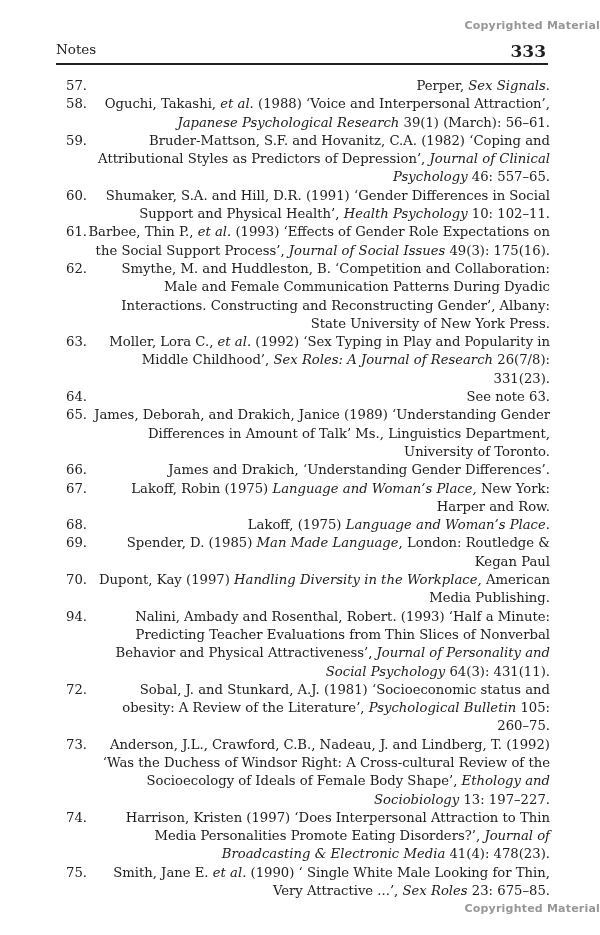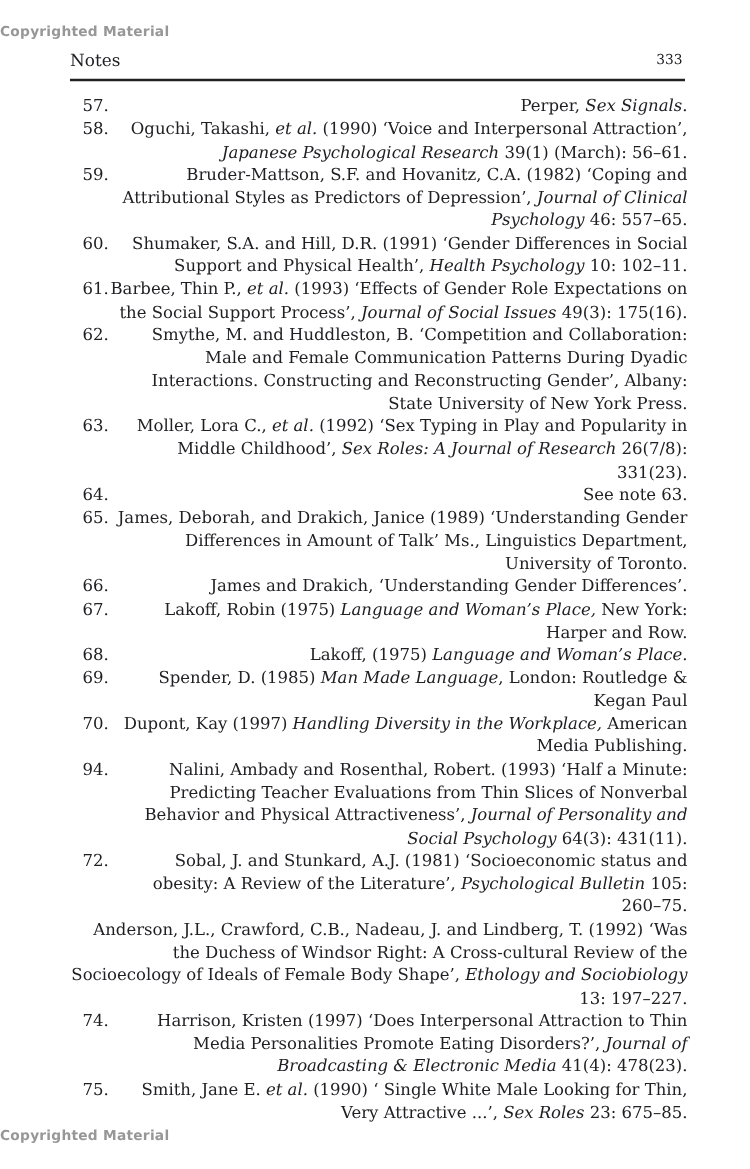--- a/index.html
+++ b/index.html
@@ -7,37 +7,37 @@
     width:600px; height:935px; position:relative;
     background:#ffffff;
     font-family:"DejaVu Serif","Liberation Serif",serif;
     color:#202024;
     overflow:hidden;
   }
   .copyright {
     position:absolute; left:0; width:100%;
     font-family:"DejaVu Sans","Liberation Sans",sans-serif;
     font-weight:bold; font-size:11px; color:#979797;
-    text-align:left; letter-spacing:0.2px;
+    text-align:right; letter-spacing:0.2px;
   }
   .copyright-top { top:19px; }
   .copyright-bottom { top:902px; }
 
   .page-header {
     position:absolute; top:41px; left:56px; right:52px;
     height:22px;
     border-bottom:2px solid #222226;
   }
   .header-title {
     position:absolute; left:0; right:0; top:0;
     text-align:left; font-weight:normal; font-size:13.5px;
   }
   .header-page-number {
     position:absolute; right:2px; top:0;
-    font-weight:normal; font-size:11px;text-align:right;
+    font-weight:bold; font-size:17px;text-align:right;
   }
 
   .notes {
     position:absolute; top:77px; left:56px; right:50px;
     font-size:13.2px; line-height:18.3px;
     text-align:right;
   }
   .note-item { display:flex; }
   .note-num { width:31px; flex:none; }
   .note-body { flex:1 1 auto; }
@@ -53,21 +53,21 @@
   <div class="header-page-number">333</div>
 </div>
 
 <div class="notes">
     <div class="note-item">
       <span class="note-num">57.</span>
       <span class="note-body"><span>Perper, </span><em>Sex Signals</em><span>.</span></span>
     </div>
     <div class="note-item">
       <span class="note-num">58.</span>
-      <span class="note-body"><span>Oguchi, Takashi, </span><em>et al.</em><span> (1990) ‘Voice and Interpersonal Attraction’, </span><em>Japanese Psychological Research</em><span> 39(1) (March): 56–61.</span></span>
+      <span class="note-body"><span>Oguchi, Takashi, </span><em>et al.</em><span> (1988) ‘Voice and Interpersonal Attraction’, </span><em>Japanese Psychological Research</em><span> 39(1) (March): 56–61.</span></span>
     </div>
     <div class="note-item">
       <span class="note-num">59.</span>
       <span class="note-body"><span>Bruder-Mattson, S.F. and Hovanitz, C.A. (1982) ‘Coping and Attributional Styles as Predictors of Depression’, </span><em>Journal of Clinical Psychology</em><span> 46: 557–65.</span></span>
     </div>
     <div class="note-item">
       <span class="note-num">60.</span>
       <span class="note-body"><span>Shumaker, S.A. and Hill, D.R. (1991) ‘Gender Differences in Social Support and Physical Health’, </span><em>Health Psychology</em><span> 10: 102–11.</span></span>
     </div>
     <div class="note-item">
@@ -112,20 +112,21 @@
     </div>
     <div class="note-item">
       <span class="note-num">94.</span>
       <span class="note-body"><span>Nalini, Ambady and Rosenthal, Robert. (1993) ‘Half a Minute: Predicting Teacher Evaluations from Thin Slices of Nonverbal Behavior and Physical Attractiveness’, </span><em>Journal of Personality and Social Psychology</em><span> 64(3): 431(11).</span></span>
     </div>
     <div class="note-item">
       <span class="note-num">72.</span>
       <span class="note-body"><span>Sobal, J. and Stunkard, A.J. (1981) ‘Socioeconomic status and obesity: A Review of the Literature’, </span><em>Psychological Bulletin</em><span> 105: 260–75.</span></span>
     </div>
     <div class="note-item">
+      <span class="note-num">73.</span>
       <span class="note-body"><span>Anderson, J.L., Crawford, C.B., Nadeau, J. and Lindberg, T. (1992) ‘Was the Duchess of Windsor Right: A Cross-cultural Review of the Socioecology of Ideals of Female Body Shape’, </span><em>Ethology and Sociobiology</em><span> 13: 197–227.</span></span>
     </div>
     <div class="note-item">
       <span class="note-num">74.</span>
       <span class="note-body"><span>Harrison, Kristen (1997) ‘Does Interpersonal Attraction to Thin Media Personalities Promote Eating Disorders?’, </span><em>Journal of Broadcasting &amp; Electronic Media</em><span> 41(4): 478(23).</span></span>
     </div>
     <div class="note-item">
       <span class="note-num">75.</span>
       <span class="note-body"><span>Smith, Jane E. </span><em>et al.</em><span> (1990) ‘ Single White Male Looking for Thin, Very Attractive ...’, </span><em>Sex Roles</em><span> 23: 675–85.</span></span>
     </div>

